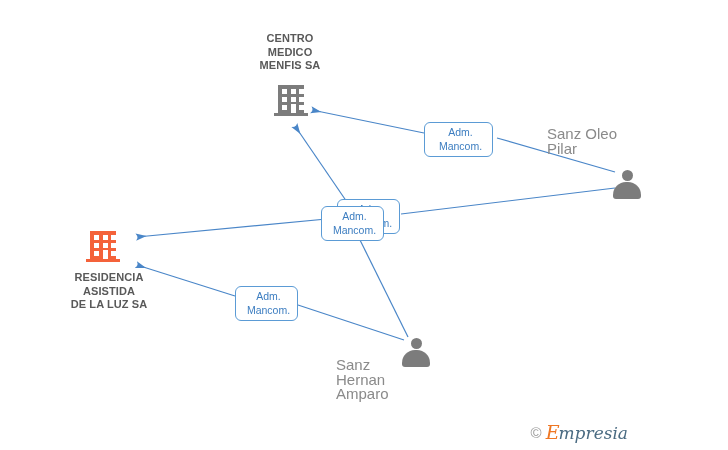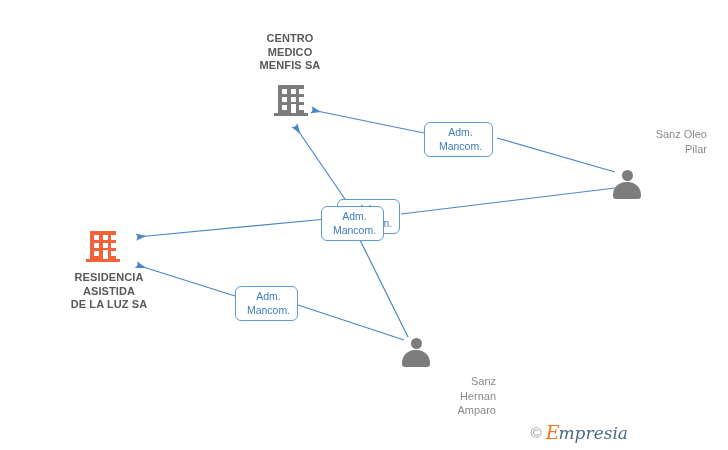--- a/index.html
+++ b/index.html
@@ -23,22 +23,22 @@
     font-size:11px;
     font-weight:bold;
     color:#595959;
     line-height:13.5px;
     letter-spacing:.1px;
     white-space:pre-line;
     width:170px;
   }
   .person-label{
     position:absolute;
-    text-align:right;
-    font-size:11px;
+    text-align:left;
+    font-size:15px;
     font-weight:normal;
     color:#8a8a8a;
     line-height:14.5px;
     white-space:pre-line;
     width:160px;
   }
 
   
   .bld{position:absolute;width:34px;height:31px;}
   .bld .body{
@@ -183,21 +183,21 @@
       <div class="head"></div>
       <div class="body"></div>
     </div>
   </div>
 
   <div class="node" style="left:0;top:0;">
     <div class="per" style="left:402px;top:338px;">
       <div class="head"></div>
       <div class="body"></div>
     </div>
-    <div class="person-label" style="left:336px;top:374px;">Sanz
+    <div class="person-label" style="left:336px;top:358px;">Sanz
 Hernan
 Amparo</div>
   </div>
 
   <div class="elabel" style="left:424px;top:122px;width:69px;">Adm.
 Mancom.</div>
 
   <div class="elabel" style="left:337px;top:199px;width:63px;">Adm.
 Mancom.</div>
 

